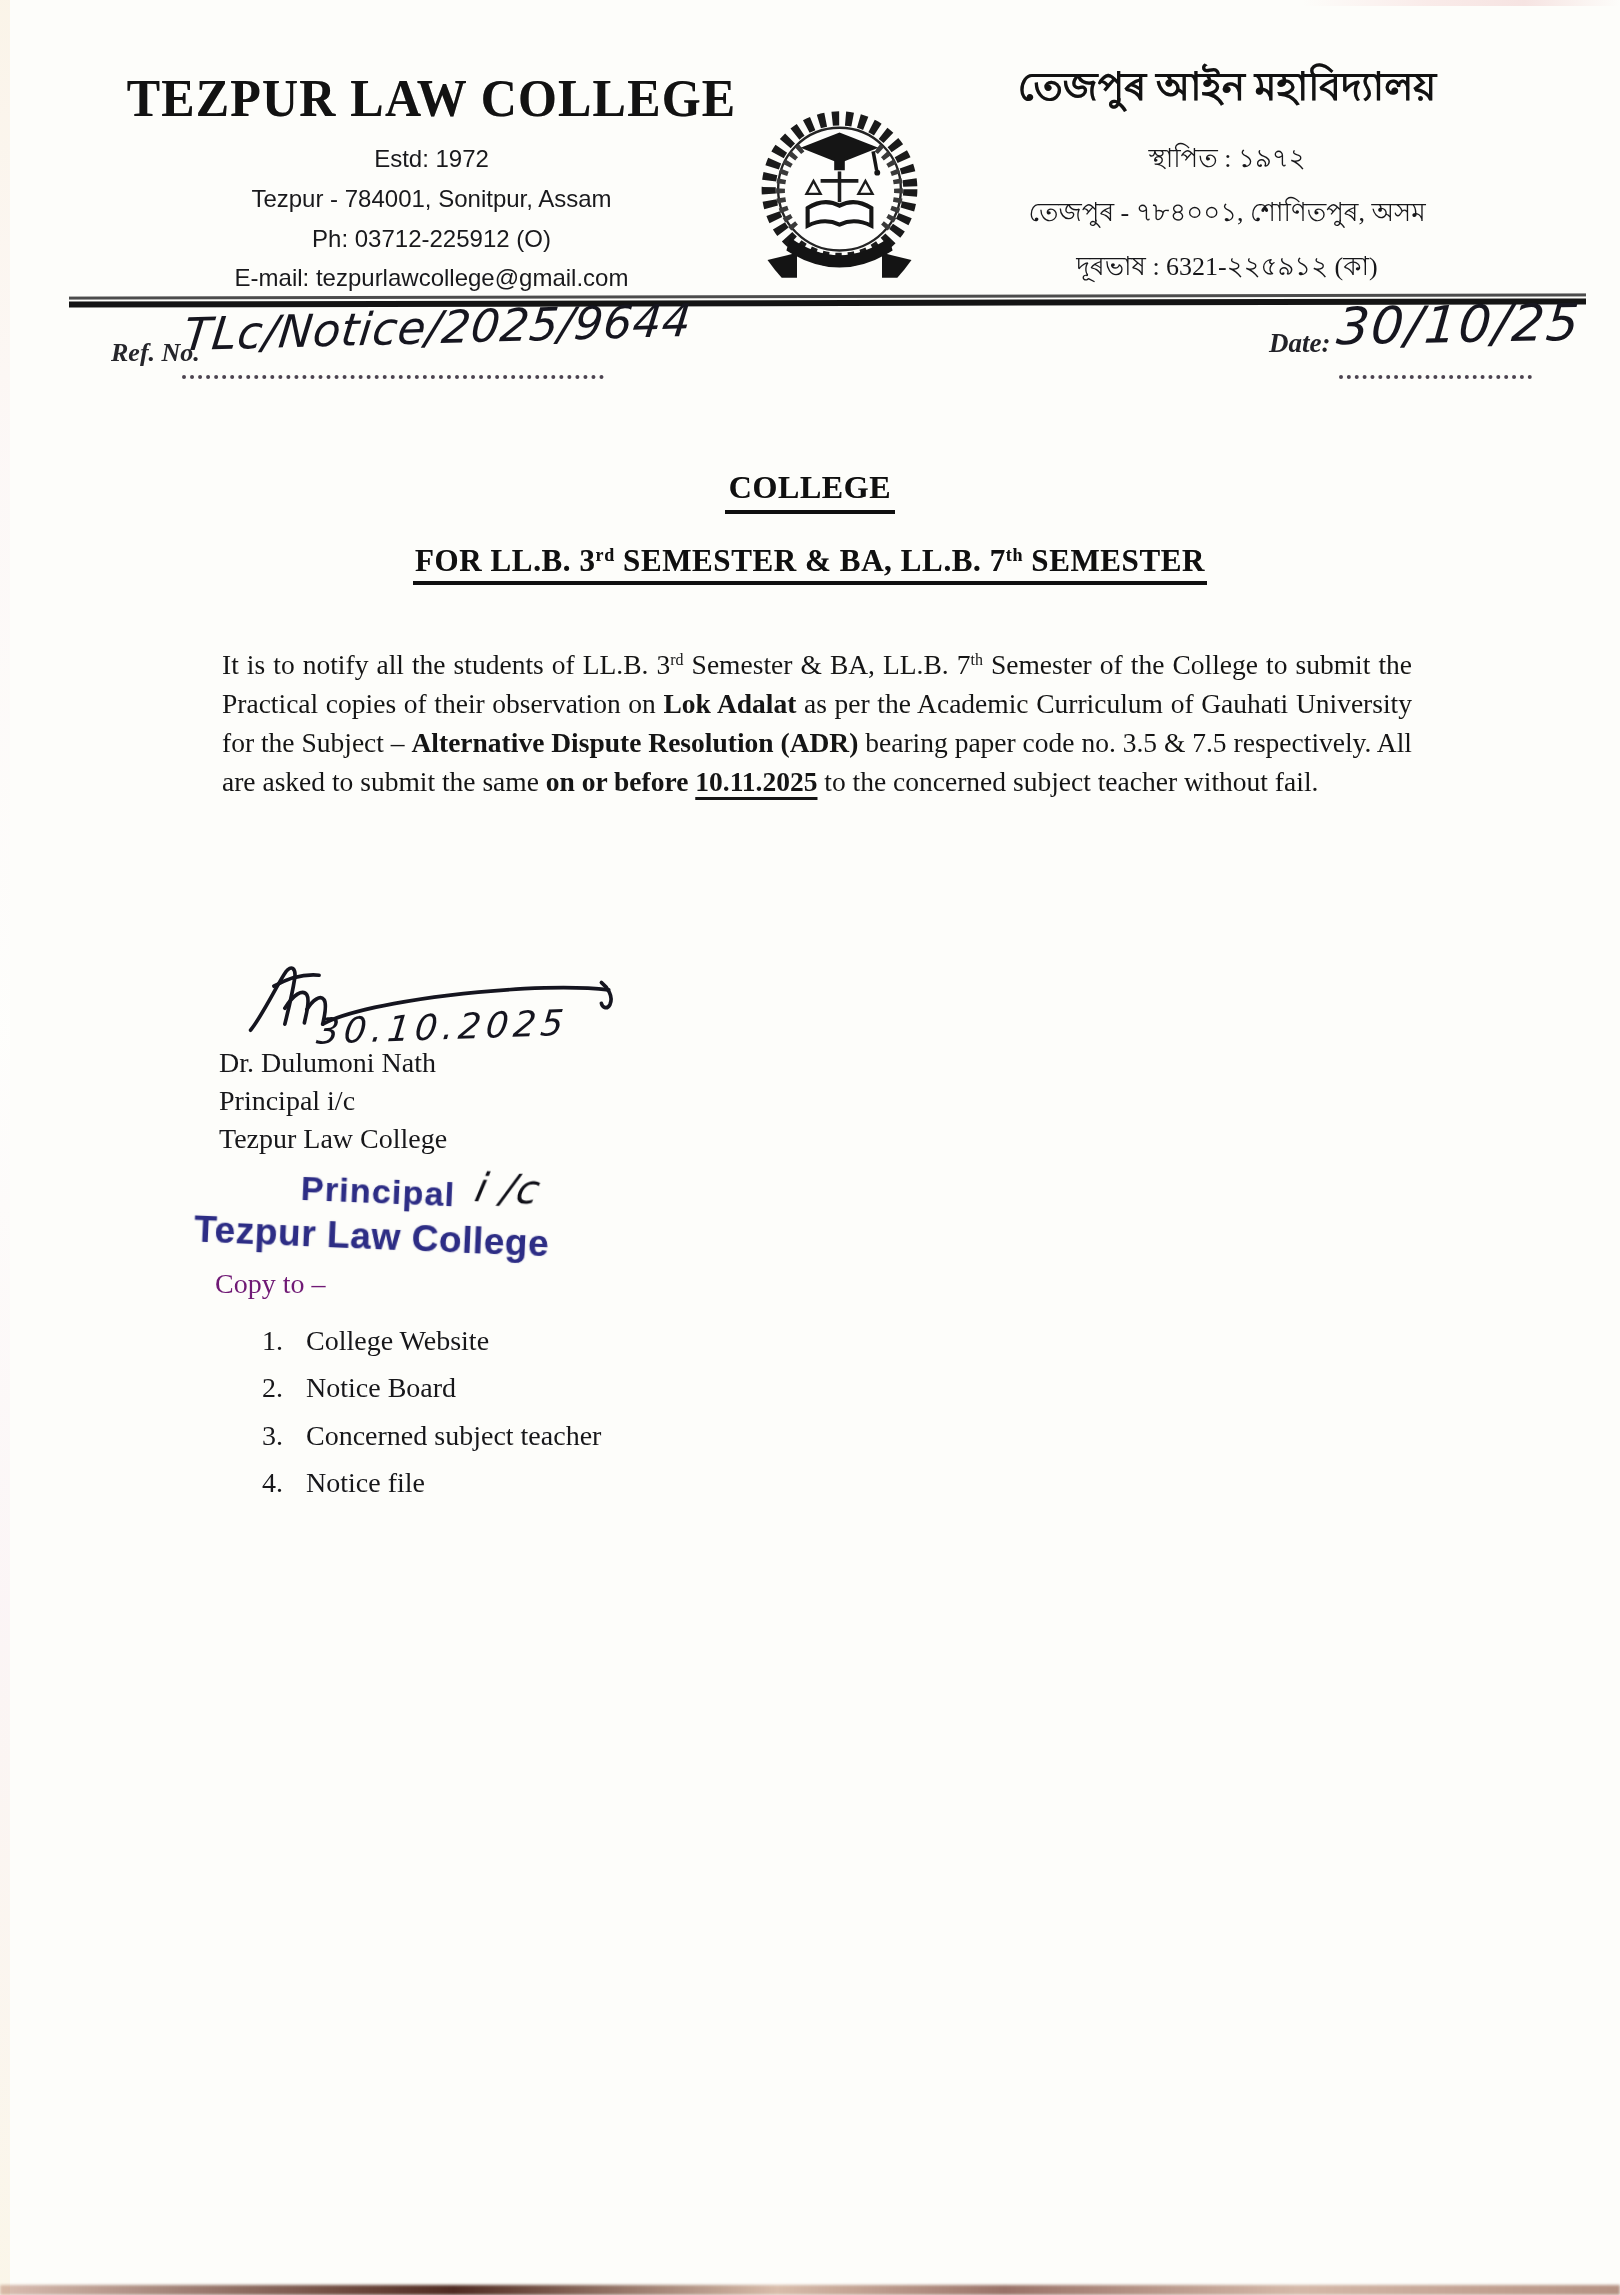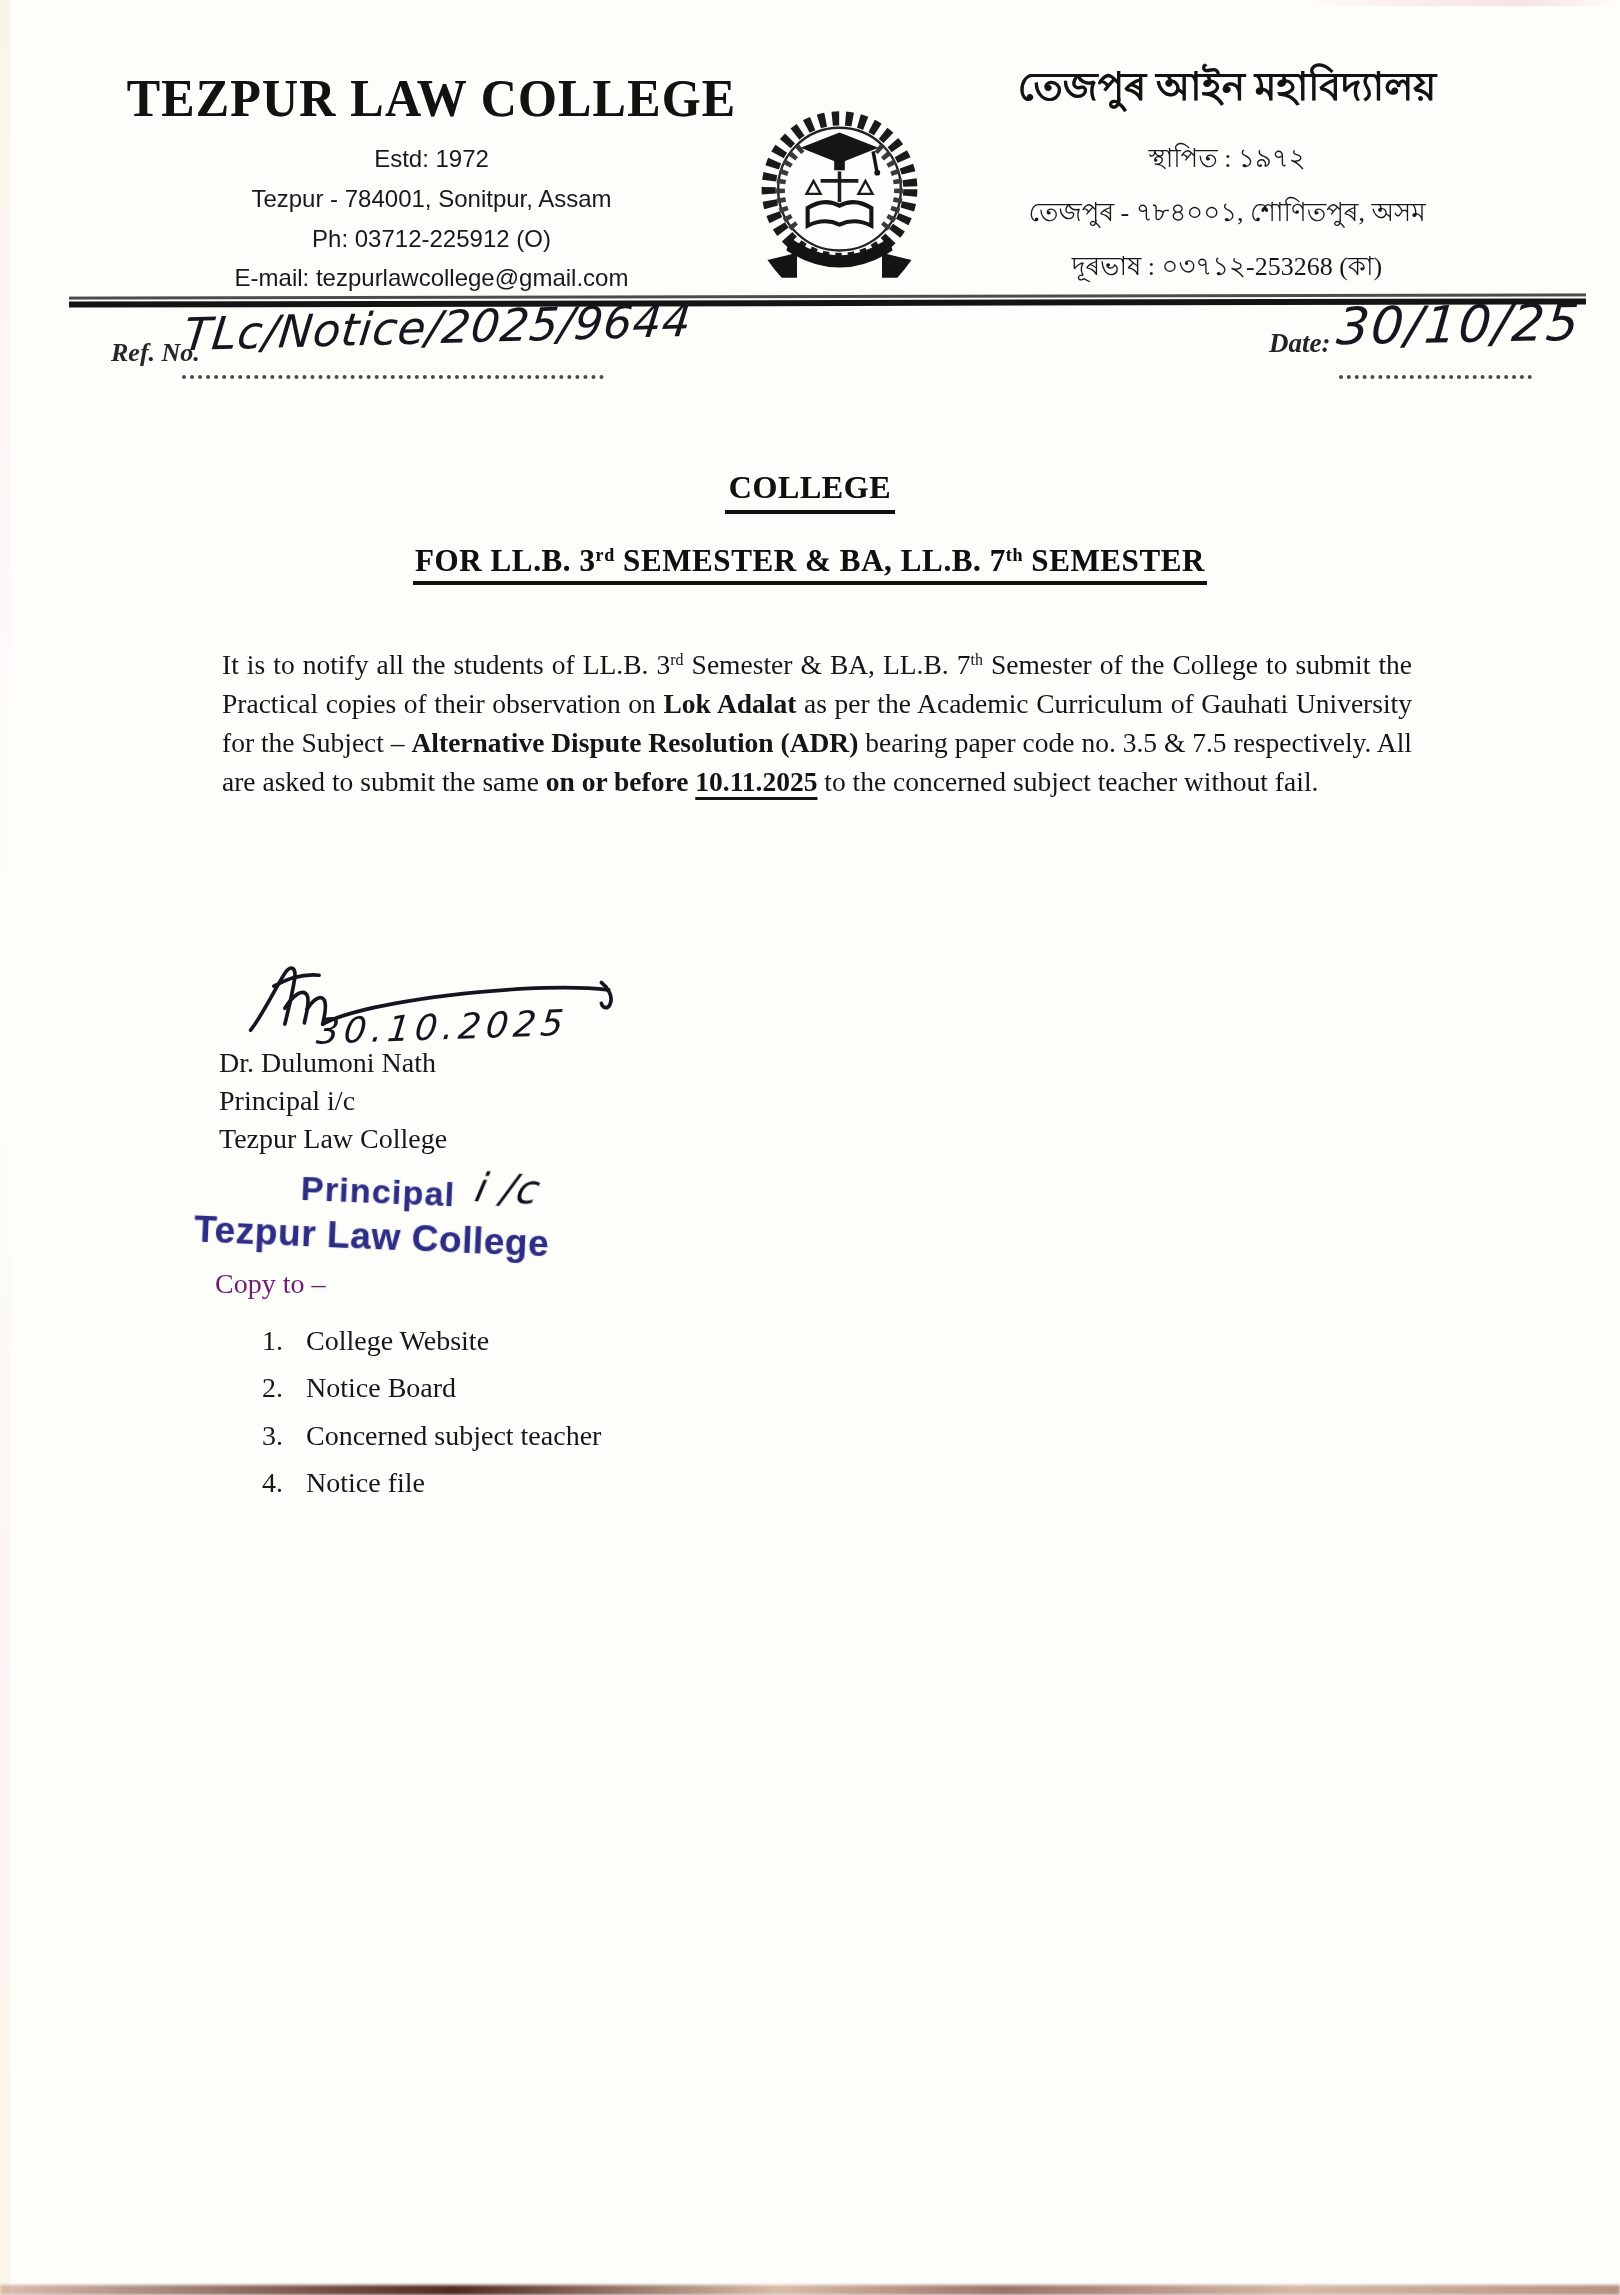--- a/index.html
+++ b/index.html
@@ -130,21 +130,21 @@
     <path d="M96,182 Q124,164 150,178 Q176,164 204,182 L204,212 Q176,198 150,210 Q124,198 96,212 Z" fill="#fff" stroke="#161616" stroke-width="7"></path>
     <path d="M66,232 Q150,292 234,232 L240,254 Q150,312 60,254 Z" fill="#141414"></path>
     <polygon points="28,270 78,258 78,300 52,300 40,286" fill="#141414"></polygon>
     <polygon points="272,270 222,258 222,300 248,300 260,286" fill="#141414"></polygon>
   </svg>
 
   <div class="header-right">
     <div class="assamese-title scan-soft">তেজপুৰ আইন মহাবিদ্যালয়</div>
     <div class="line first">স্থাপিত : ১৯৭২</div>
     <div class="line">তেজপুৰ - ৭৮৪০০১, শোণিতপুৰ, অসম</div>
-    <div class="line">দূৰভাষ : ০৩৭১২-253268 (কা)</div>
+    <div class="line">দূৰভাষ : 6321-২২৫৯১২ (কা)</div>
   </div>
 
   <div class="rule">
     <div class="thin"></div>
       <div class="thick"></div>
   </div>
 
   <div class="ref-label">Ref. No.</div>
   <div class="ref-dots"></div>
   <div class="ref-hand handwrite">TLc/Notice/2025/9644</div>

